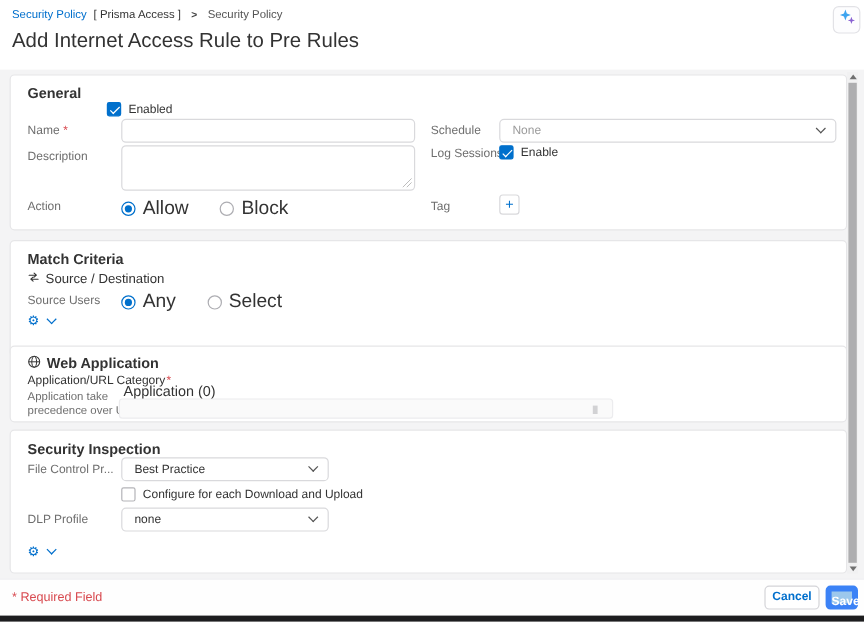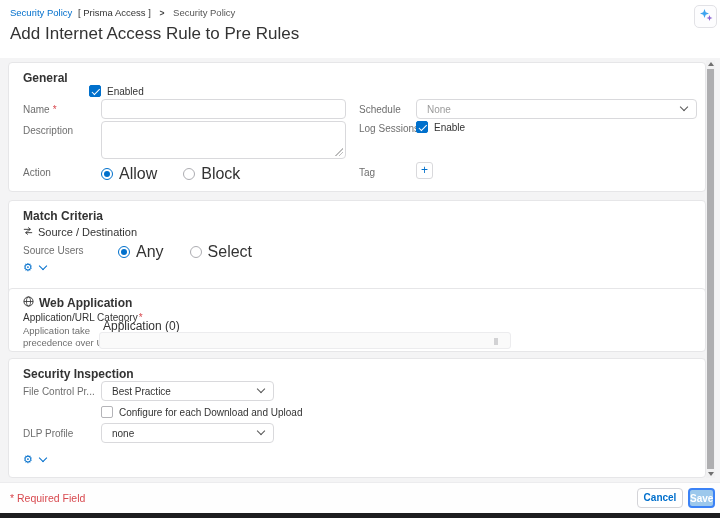--- a/index.html
+++ b/index.html
@@ -68,21 +68,21 @@
   
   .scrollbar { position:absolute; top:60px; left:706px; width:9px; height:418px; background:#f1f1f2; }
   .scroll-thumb { position:absolute; top:9px; left:1px; width:7px; height:400px; background:#aeaeb0; }
   .scroll-arrow-up { position:absolute; top:2px; left:1.5px; width:0; height:0; border-left:3px solid transparent; border-right:3px solid transparent; border-bottom:4px solid #707070; }
   .scroll-arrow-down { position:absolute; bottom:2px; left:1.5px; width:0; height:0; border-left:3px solid transparent; border-right:3px solid transparent; border-top:4px solid #707070; }
 
   
   .footer { position:absolute; top:482px; left:0; width:720px; height:31px; background:#fefefe; border-top:1px solid #ececee; }
   .required-note { position:absolute; top:9px; left:10px; font-size:10.5px; color:#d8494f; }
   .btn-cancel { position:absolute; top:5px; left:637px; width:46px; height:20px; background:#fff; border:1px solid #d4d4d8; border-radius:4px; color:#006FCC; font-size:10px; font-weight:600; text-align:center; line-height:18px; cursor:pointer; }
-  .btn-save { position:absolute; top:5px; left:688px; width:27px; height:20px; background:#9cc8ec; border:2px solid #3b82f6; border-radius:4px; color:#fff; font-size:10px; font-weight:600; text-align:center; line-height:18px; cursor:default; }
+  .btn-save { position:absolute; top:5px; left:688px; width:27px; height:20px; background:#9cc8ec; border:5px solid #3b82f6; border-radius:4px; color:#fff; font-size:10px; font-weight:600; text-align:center; line-height:18px; cursor:default; }
 
   .bottom-strip { position:absolute; top:513px; left:0; width:720px; height:5px; background:#1d1d1f; }
 </style>
 </head>
 <body>
 
 <div class="page">
 
   <div class="header">
     <div class="breadcrumb">
@@ -154,21 +154,21 @@
     <div class="subhead" style="left:14px; top:25px;">
       <span>
         <svg width="10" height="10" viewBox="0 0 12 12">
           <path d="M1.5 4 H8.5 M6.5 2 L8.8 4 L6.5 6 M10.5 8 H3.5 M5.5 6 L3.2 8 L5.5 10" stroke="#333" stroke-width="1.1" fill="none" stroke-linecap="round" stroke-linejoin="round"></path>
         </svg>
       </span>
       <span>Source / Destination</span>
     </div>
 
     <div class="lbl" style="left:14px; top:44px;">Source Users</div>
-    <div class="radiorow" style="left:109px; top:42px;">
+    <div class="radiorow" style="left:92px; top:42px;">
       <span class="radio-opt">
         <span class="radio checked"></span>
         <span>Any</span>
       </span>
       <span class="radio-opt">
         <span class="radio unchecked"></span>
         <span>Select</span>
       </span>
     </div>
 

